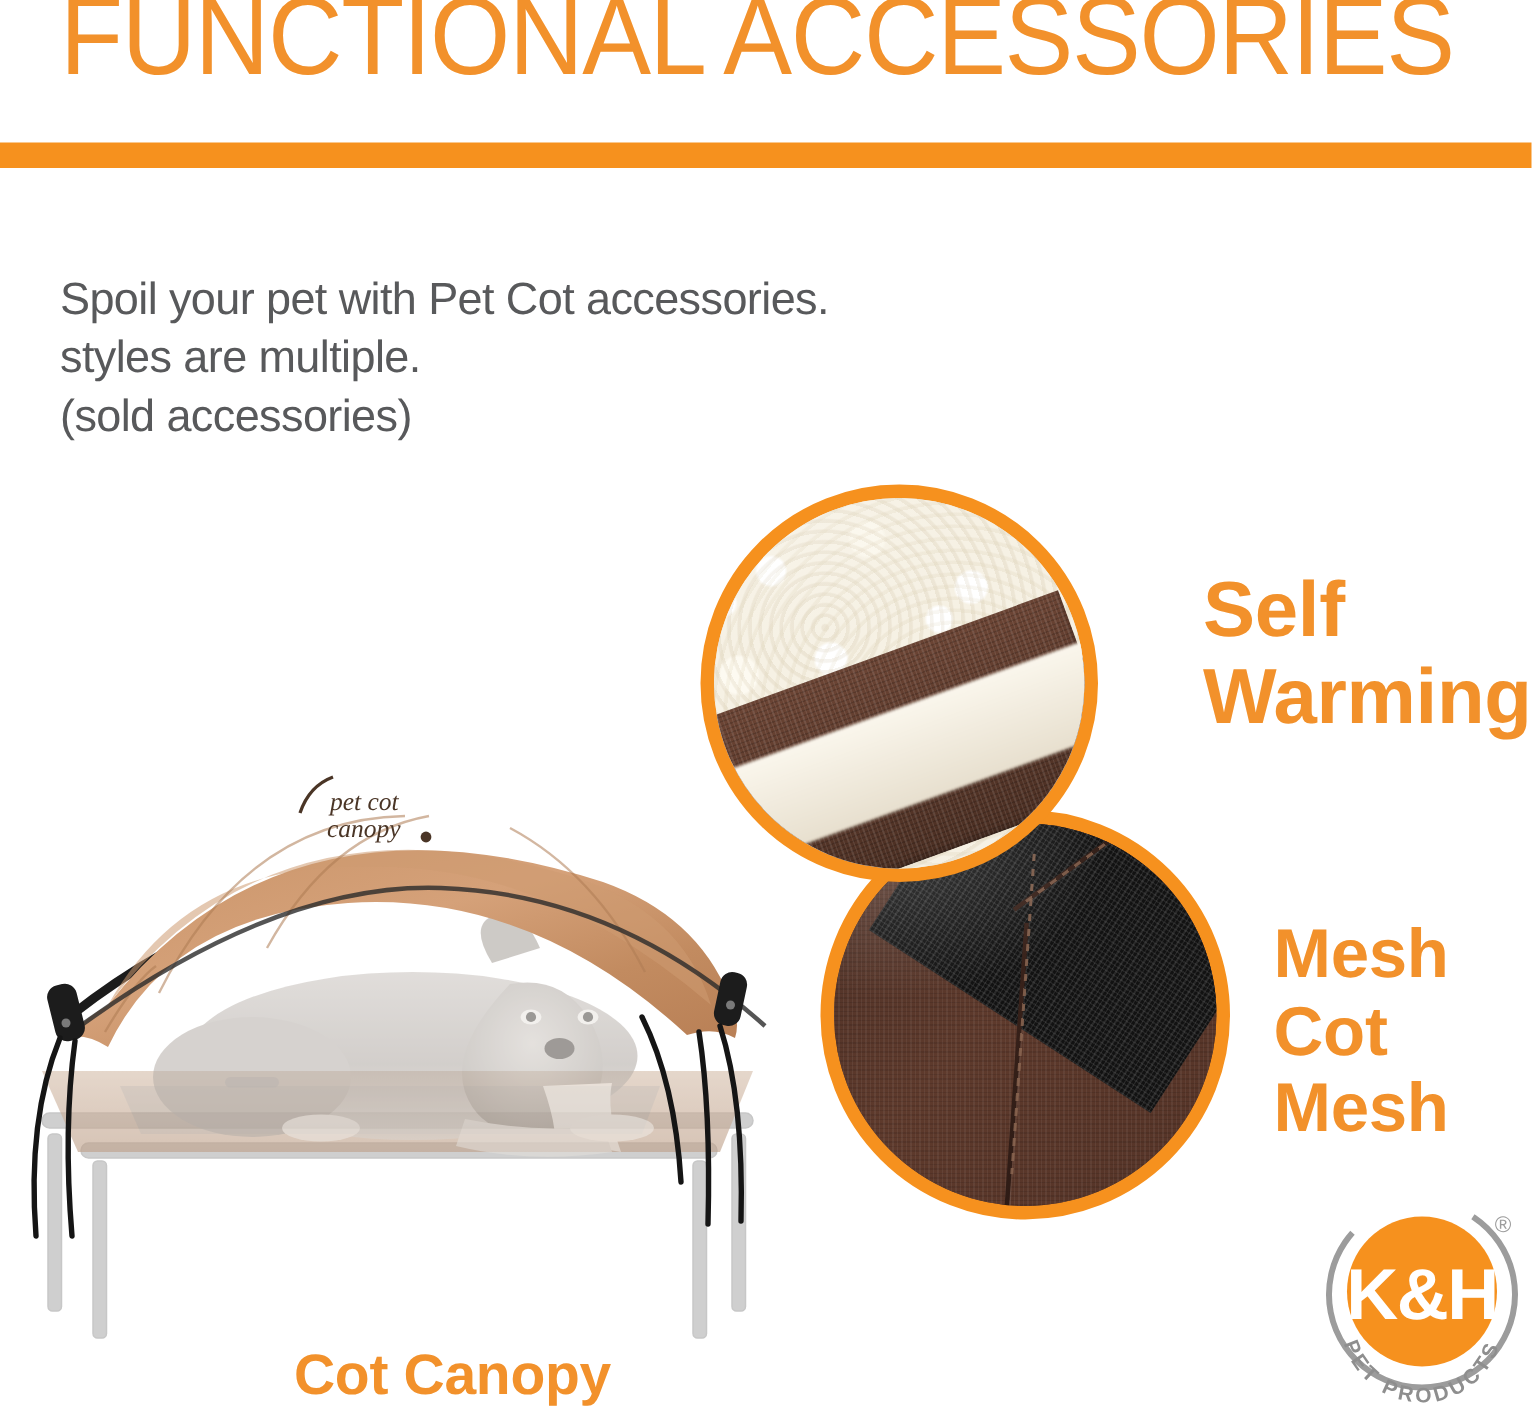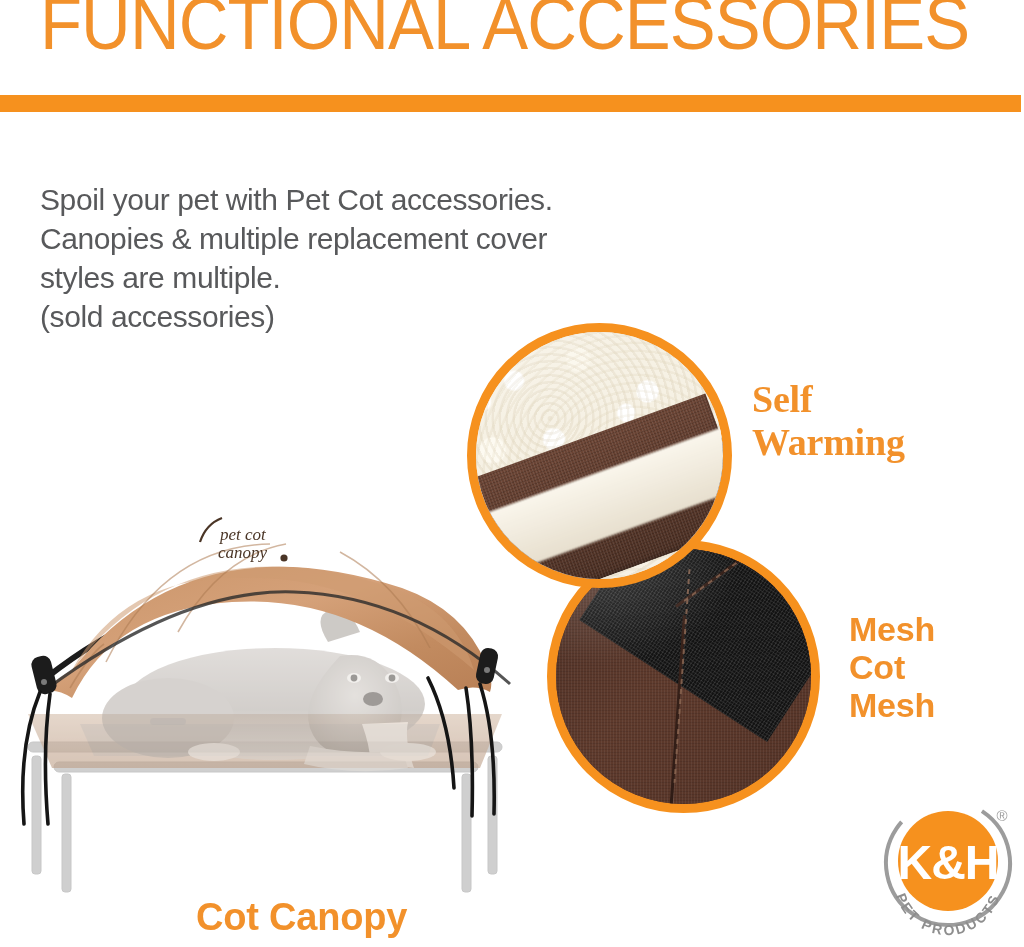--- a/index.html
+++ b/index.html
@@ -44,22 +44,22 @@
   .lede div{white-space:nowrap;}
 
   
   .lbl{
     position:absolute;
     color:#F2912B;
     font-weight:700;
     line-height:1.12;
     letter-spacing:-0.2px;
   }
-  .lbl-warming{left:752px;top:378px;font-size:38px;font-family:Liberation Serif, serif;}
-  .lbl-mesh{left:849px;top:610px;font-size:34px;}
+  .lbl-warming{left:802px;top:378px;font-size:52px;}
+  .lbl-mesh{left:849px;top:610px;font-size:46px;}
   .lbl-canopy{left:196px;top:873px;font-size:38px;margin-top:23px;}
 
   
   .circ{
     position:absolute;border-radius:50%;overflow:hidden;
     box-sizing:border-box;
   }
   .circ-warming{
     left:467px;top:323px;width:265px;height:265px;
     border:9px solid #F6911E;
@@ -190,21 +190,20 @@
 <body>
 
 <div class="stage">
 
   <div class="title">FUNCTIONAL ACCESSORIES</div>
 
   <div class="rule"></div>
 
   <div class="lede">
     <div>Spoil your pet with Pet Cot accessories.</div>
-    <div>Canopies &amp; multiple replacement cover</div>
     <div>styles are multiple.</div>
     <div>(sold accessories)</div>
   </div>
 
   <div class="circ circ-warming">
     <div class="circ-inner">
       <div class="fleece"></div>
       <div class="fleece-grain"></div>
       <div class="fleece-edge"></div>
       <div class="fleece-lip"></div>

